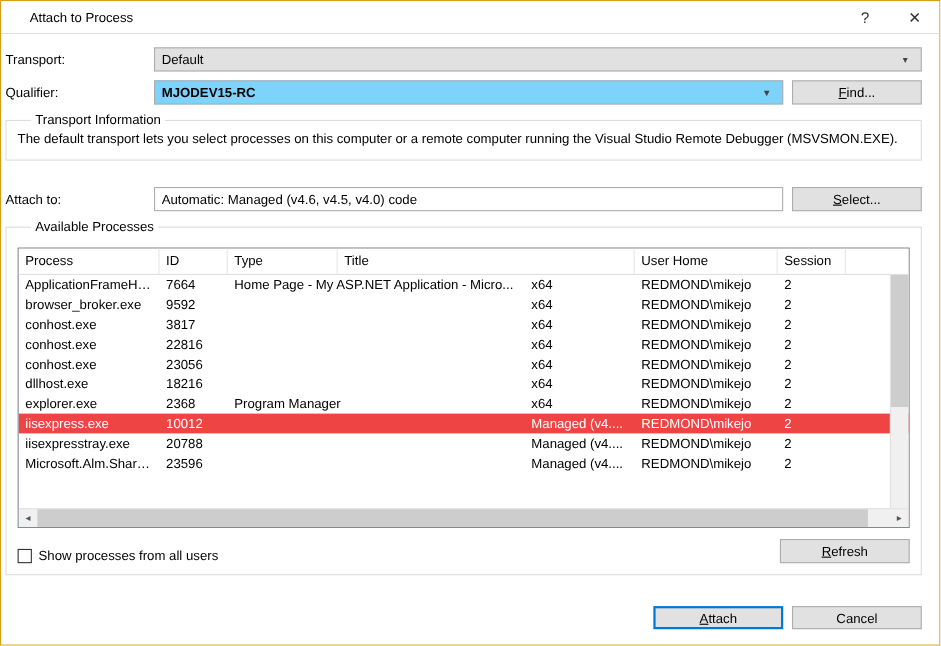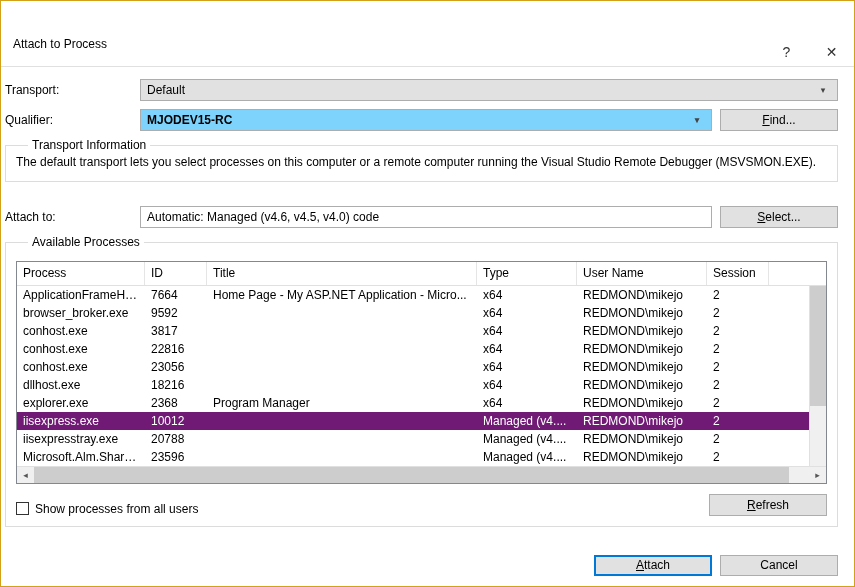--- a/index.html
+++ b/index.html
@@ -13,23 +13,23 @@
   .window {
     width: 855px;
     height: 587px;
     border: 1px solid #d4a017;
     display: flex;
     flex-direction: column;
   }
   .titlebar {
     height: 30px;
     display: flex;
-    padding-left: 12px;
+    align-items: center;
+    padding-left: 26px;
     border-bottom: 1px solid #e0e0e0;
-    margin-top: 36px;
   }
   .titlebar-title { flex: 1; }
   .titlebar-btns { display: flex; }
   .titlebar-btn {
     width: 45px;
     height: 29px;
     display: flex;
     align-items: center;
     justify-content: center;
     color: #333;
@@ -145,21 +145,21 @@
     overflow: hidden;
     position: relative;
   }
   .tr {
     display: flex;
     height: 18px;
     align-items: center;
     font-size: 12px;
   }
   .tr.selected {
-    background: #701a75;
+    background: #ef4444;
     color: #fff;
   }
   .td {
     padding: 0 6px;
     overflow: hidden;
     white-space: nowrap;
     text-overflow: ellipsis;
   }
   .vscroll {
     position: absolute;
@@ -267,23 +267,23 @@
         </div>
     </div>
 
     <div class="fieldset processes-group" style="padding-bottom:10px;">
       <span class="fieldset-legend">Available Processes</span>
 
       <div class="table-wrap">
         <div class="table-header">
           <div class="th col-process">Process</div>
           <div class="th col-id">ID</div>
+          <div class="th col-type">Type</div>
           <div class="th col-title">Title</div>
-          <div class="th col-type">Type</div>
-          <div class="th col-user">User Name</div>
+          <div class="th col-user">User Home</div>
           <div class="th col-session">Session</div>
         </div>
         <div class="table-body" id="table-body">
           <div class="tr">
               <div class="td col-process">ApplicationFrameHos...</div>
               <div class="td col-id">7664</div>
               <div class="td col-title">Home Page - My ASP.NET Application - Micro...</div>
               <div class="td col-type">x64</div>
               <div class="td col-user">REDMOND\mikejo</div>
               <div class="td col-session">2</div>

